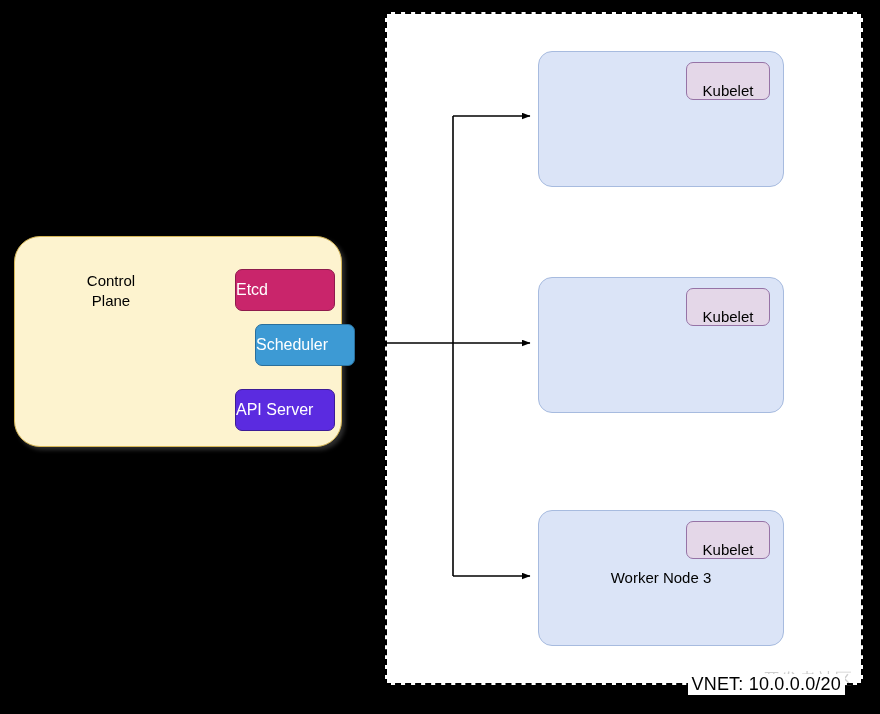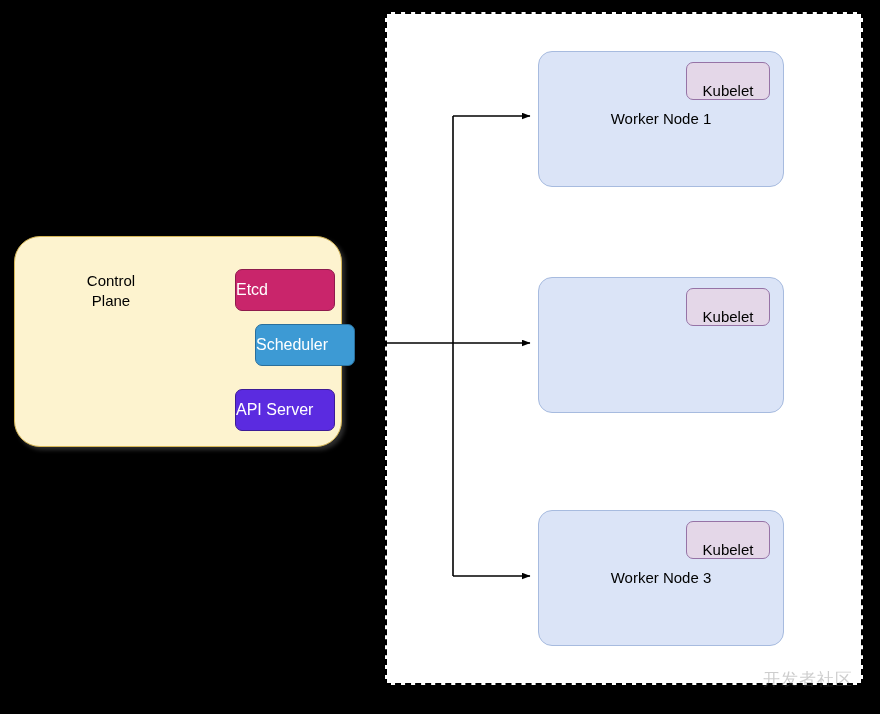--- a/index.html
+++ b/index.html
@@ -143,38 +143,38 @@
 <body>
 
 <div id="stage">
 
   <div class="vnet-panel">
 
     <div class="worker worker-1" style="left:151px;top:37px;">
       <div class="kubelet">
         <span>Kubelet</span>
       </div>
-      <div class="worker-label">Worker Node 1</div>
     </div>
 
     <div class="worker worker-2" style="left:151px;top:263px;">
       <div class="kubelet">
         <span>Kubelet</span>
       </div>
     </div>
 
     <div class="worker worker-3" style="left:151px;top:496px;">
       <div class="kubelet">
         <span>Kubelet</span>
       </div>
       <div class="worker-label">Worker Node 3</div>
     </div>
 
     <div class="watermark">开发者社区</div>
 
+    <div class="vnet-label">VNET: 10.0.0.0/20</div>
   </div>
 
   <svg class="connectors" viewBox="0 0 880 714" xmlns="http://www.w3.org/2000/svg">
     <defs>
       <marker id="arrowhead" markerWidth="9" markerHeight="7" refX="8.5" refY="3.5" orient="auto" markerUnits="userSpaceOnUse">
         <polygon points="0 0, 9 3.5, 0 7" fill="#000000"></polygon>
       </marker>
     </defs>
 
     <path d="M370,343 L453,343" stroke="#000000" stroke-width="1.6" fill="none"></path>

